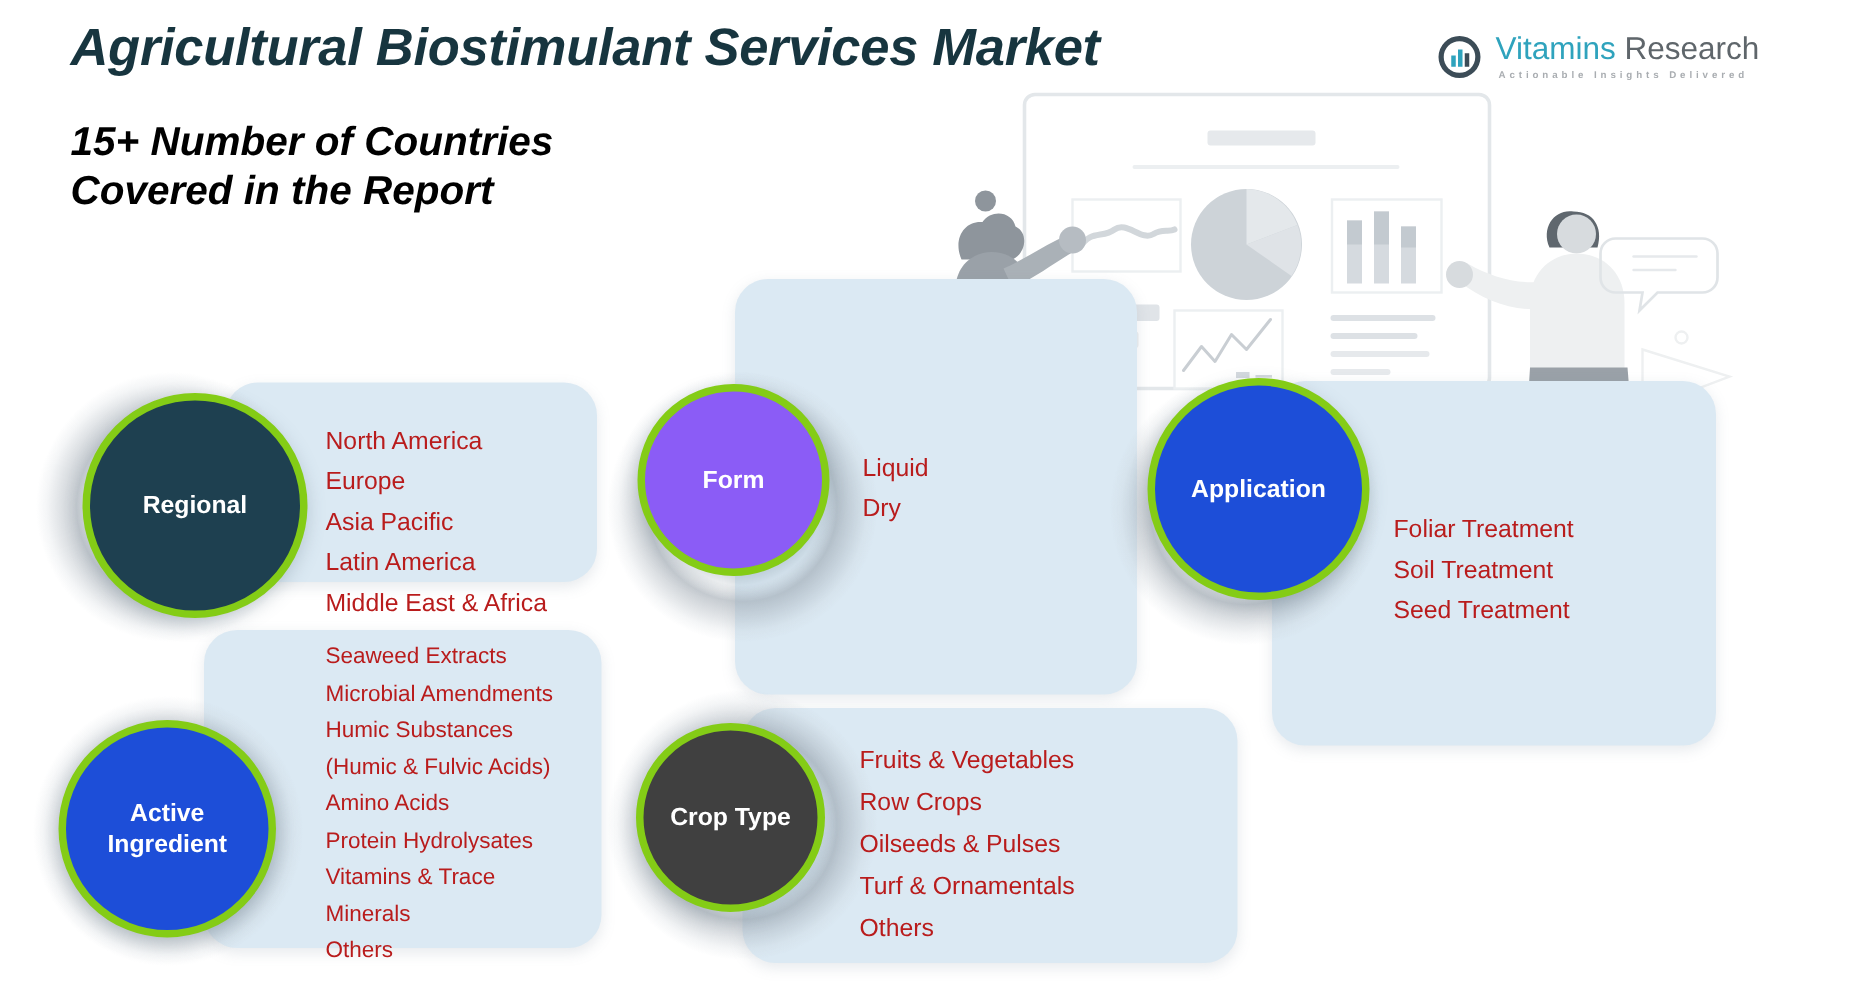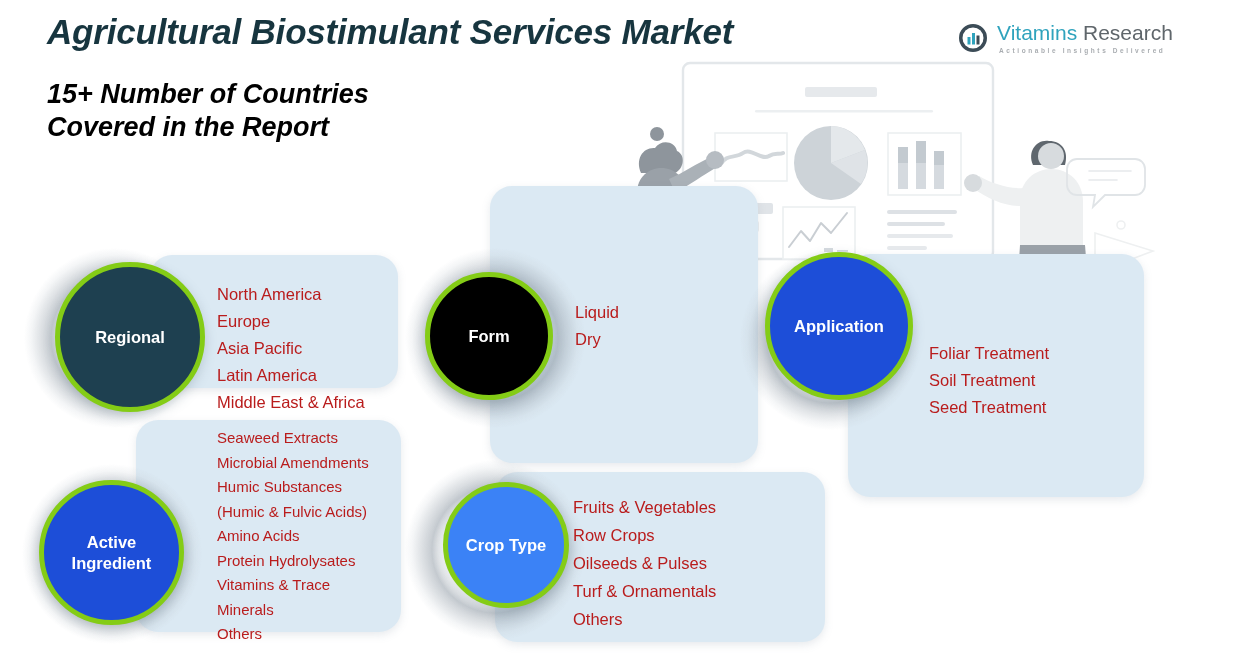--- a/index.html
+++ b/index.html
@@ -153,21 +153,21 @@
     <span>Regional</span>
   </div>
   <div class="card-items" style="left:217px;top:281px;width:185px;">North America
 Europe
 Asia Pacific
 Latin America
 Middle East &amp; Africa</div>
 
   <div class="card" style="left:490px;top:186px;width:268px;height:277px;"></div>
   <div class="ring" style="left:405px;top:248px;width:180px;height:180px;"></div>
-  <div class="circle" style="left:425px;top:272px;width:128px;height:128px;background:#000000;">
+  <div class="circle" style="left:425px;top:256px;width:128px;height:128px;background:#8b5cf6;">
     <span>Form</span>
   </div>
   <div class="card-items" style="left:575px;top:299px;width:170px;">Liquid
 Dry</div>
 
   <div class="card" style="left:848px;top:254px;width:296px;height:243px;"></div>
   <div class="ring" style="left:740px;top:250px;width:180px;height:180px;"></div>
   <div class="circle" style="left:765px;top:252px;width:148px;height:148px;background:#1d4ed8;">
     <span>Application</span>
   </div>
@@ -186,21 +186,21 @@
 Humic Substances
 (Humic &amp; Fulvic Acids)
 Amino Acids
 Protein Hydrolysates
 Vitamins &amp; Trace
 Minerals
 Others</div>
 
   <div class="card" style="left:495px;top:472px;width:330px;height:170px;"></div>
   <div class="ring" style="left:405px;top:460px;width:180px;height:180px;"></div>
-  <div class="circle" style="left:443px;top:482px;width:126px;height:126px;background:#3b82f6;">
+  <div class="circle" style="left:424px;top:482px;width:126px;height:126px;background:#404040;">
     <span>Crop Type</span>
   </div>
   <div class="card-items" style="left:573px;top:493px;width:240px;line-height:28px;">Fruits &amp; Vegetables
 Row Crops
 Oilseeds &amp; Pulses
 Turf &amp; Ornamentals
 Others</div>
 
   <div class="title">Agricultural Biostimulant Services Market</div>
   <div class="subtitle">15+ Number of Countries

